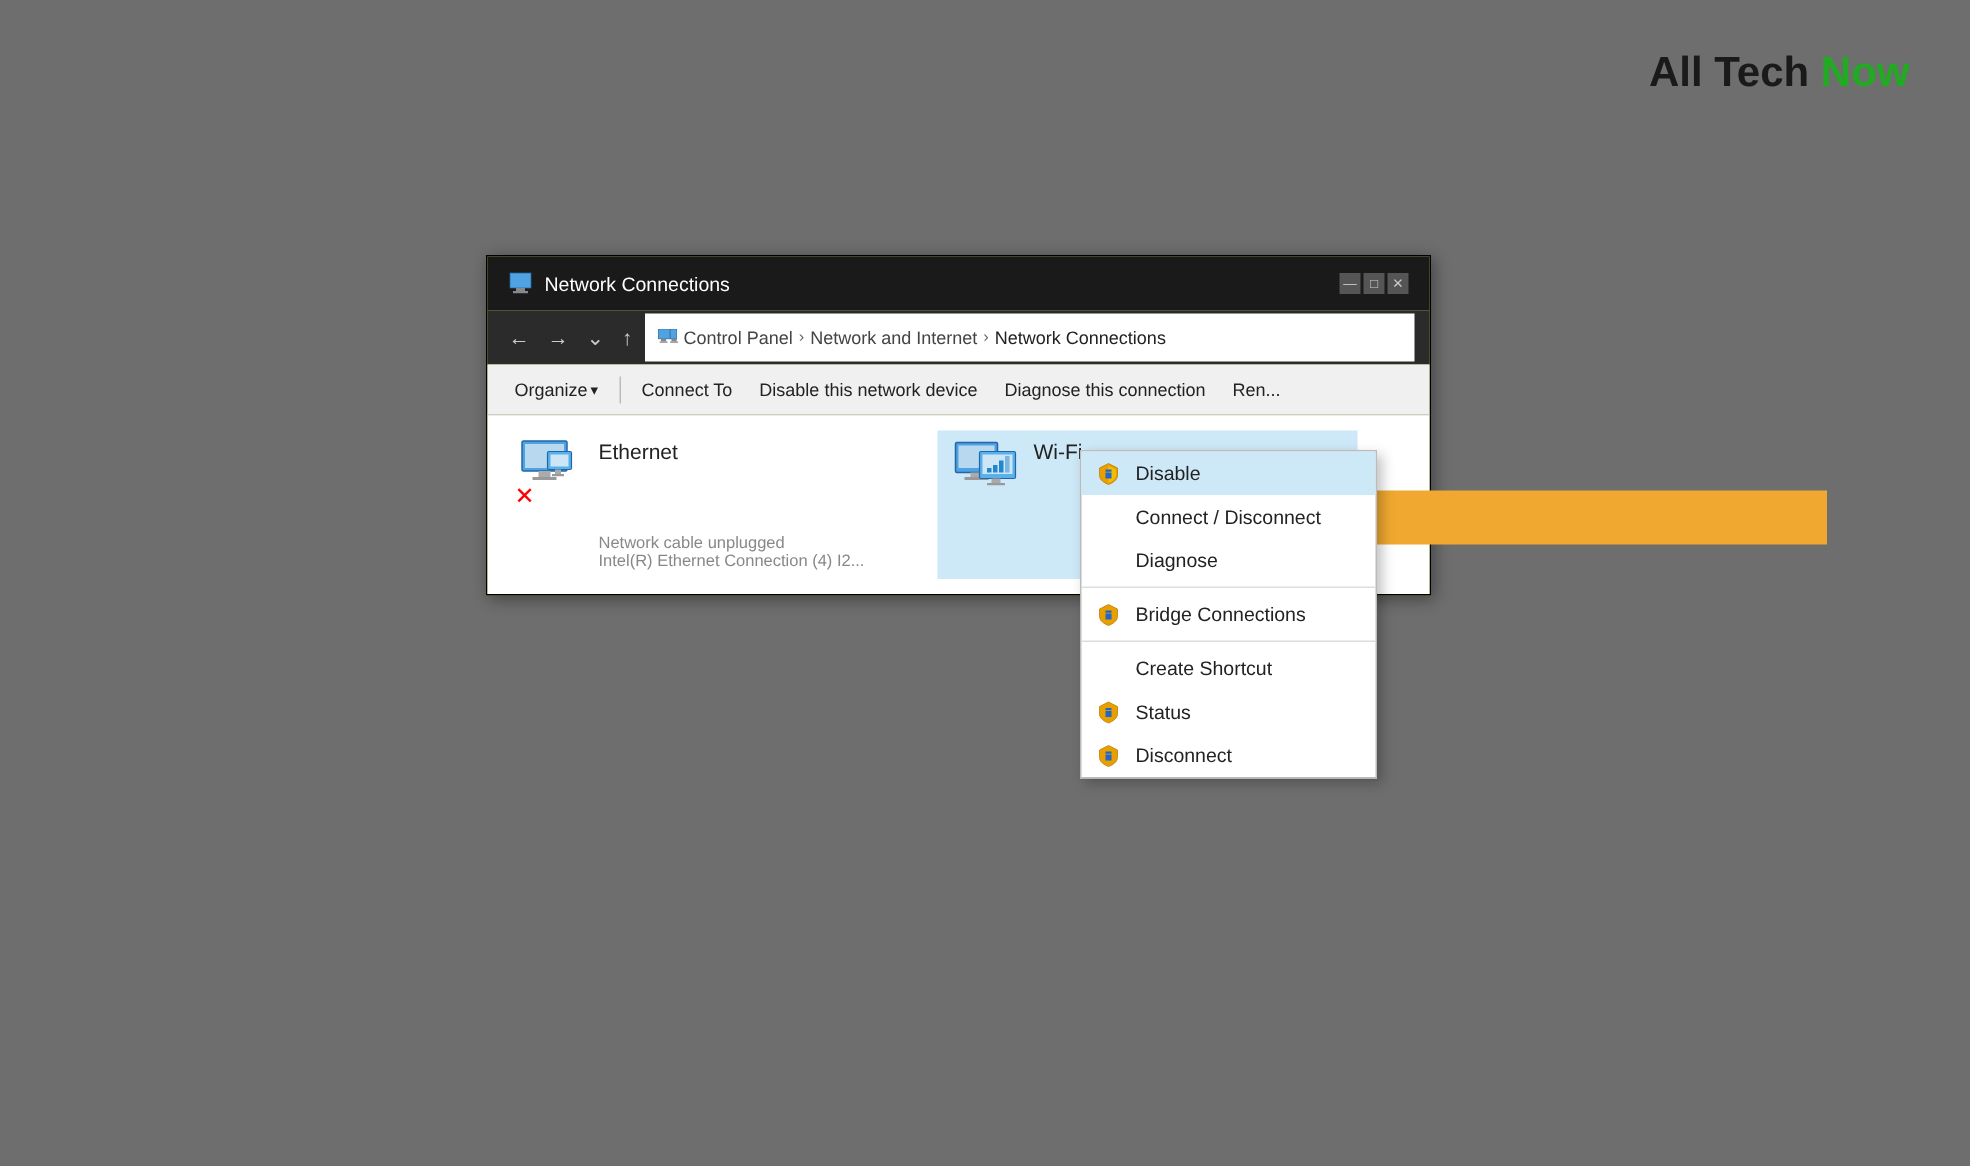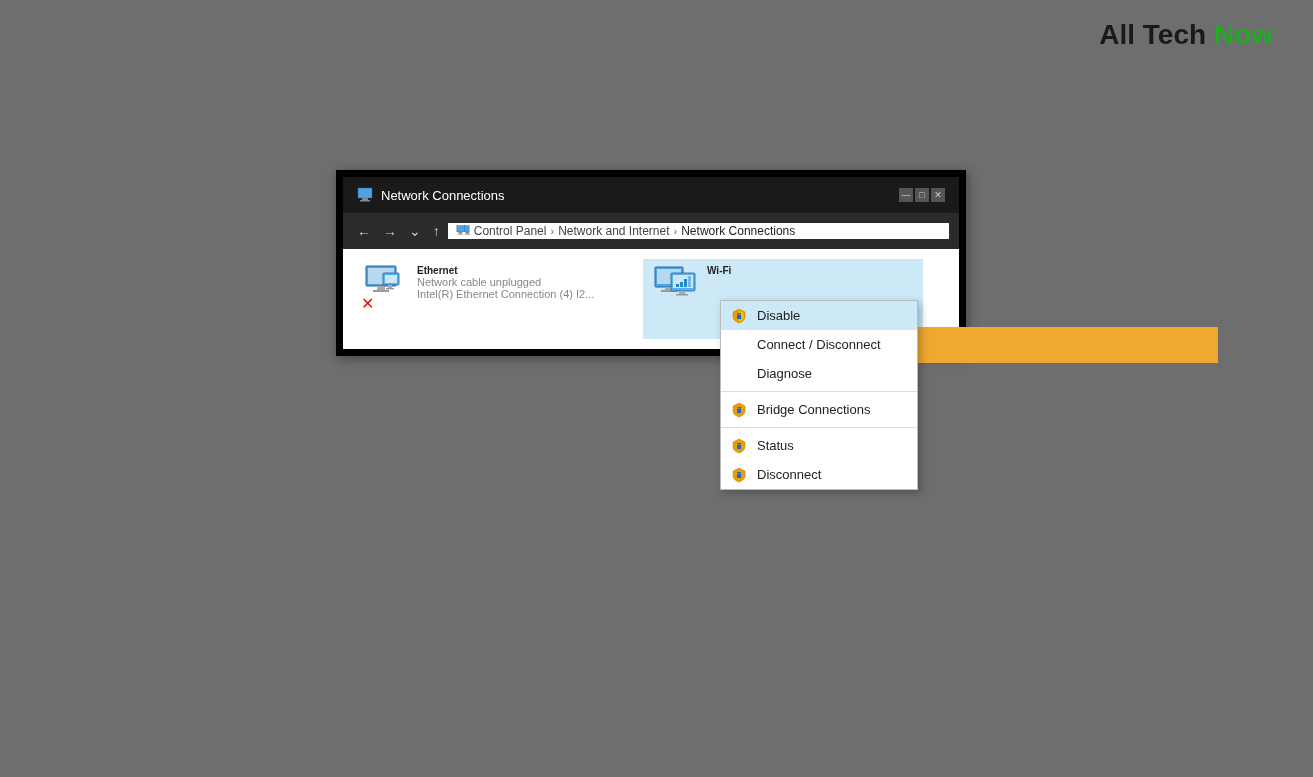--- a/index.html
+++ b/index.html
@@ -8,38 +8,38 @@
       height: 777px;
       background-color: #6e6e6e;
       font-family: 'Segoe UI', Arial, sans-serif;
       position: relative;
       overflow: hidden;
     }
 
     
     .watermark {
       position: absolute;
-      top: 19px;
+      top: 32px;
       right: 40px;
       font-size: 28px;
       font-weight: 700;
       color: #1a1a1a;
     }
     .watermark-now {
       color: #22aa22;
     }
 
     
     .window {
       position: absolute;
       top: 170px;
-      left: 336px;
+      left: 324px;
       width: 630px;
       background: #bef264;
-      border: 7px solid #000000;
+      border: 1px solid #000000;
       box-shadow: 2px 2px 10px rgba(0,0,0,0.4);
     }
 
     
     .title-bar {
       background: #1a1a1a;
       color: #fff;
       padding: 10px 14px;
       display: flex;
       align-items: center;
@@ -71,21 +71,21 @@
       cursor: pointer;
       padding: 2px 4px;
       background: none;
       border: none;
       display: flex;
       align-items: center;
     }
     .address-path {
       background: #fff;
       flex: 1;
-      height: 16px;
+      height: 32px;
       display: flex;
       align-items: center;
       padding: 0 8px;
       font-size: 12px;
       color: #222;
       gap: 4px;
     }
     .path-icon {
       width: 14px;
       height: 14px;
@@ -155,27 +155,28 @@
       bottom: 0;
       left: 0;
       font-size: 16px;
       color: #cc0000;
     }
     .net-info {
       display: flex;
       flex-direction: column;
     }
     .net-name {
-      font-size: 10px;
-      font-weight: 700;
+      font-size: 14px;
+      font-weight: 400;
       color: #222;
     }
     .net-status {
       font-size: 11px;
       color: #888;
+      margin-top: 47px;
     }
     .net-adapter {
       font-size: 11px;
       color: #888;
     }
 
     
     .wifi-item {
       background: #cde8f7;
       display: flex;
@@ -317,20 +318,31 @@
         <rect x="10" y="11" width="6" height="1" fill="#888"></rect>
       </svg>
       <span style="color:#444;">Control Panel</span>
       <span class="path-separator">›</span>
       <span style="color:#444;">Network and Internet</span>
       <span class="path-separator">›</span>
       <span style="color:#222;">Network Connections</span>
     </div>
   </div>
 
+  <div class="toolbar">
+    <div class="toolbar-item toolbar-organize">
+      <span>Organize</span>
+      <span style="font-size:10px;">▾</span>
+    </div>
+    <div class="toolbar-separator"></div>
+    <div class="toolbar-item">Connect To</div>
+    <div class="toolbar-item">Disable this network device</div>
+    <div class="toolbar-item">Diagnose this connection</div>
+    <div class="toolbar-item">Ren...</div>
+  </div>
 
   <div class="content-area">
 
     <div class="network-item">
       <div class="net-icon">
         <svg width="40" height="36" viewBox="0 0 40 36">
 
           <rect x="5" y="1" width="30" height="20" rx="1" fill="#4fa3e0" stroke="#2266aa" stroke-width="1"></rect>
           <rect x="7" y="3" width="26" height="16" fill="#b8d8f0"></rect>
 
@@ -407,20 +419,23 @@
     <svg class="ctx-icon" viewBox="0 0 16 16">
       <path d="M8 1 L14 4 L14 9 C14 13 8 15 8 15 C8 15 2 13 2 9 L2 4 Z" fill="#e8a000" stroke="#c07800" stroke-width="0.5"></path>
       <rect x="6" y="5" width="4" height="1.5" fill="#2266cc"></rect>
       <rect x="6" y="7" width="4" height="4" fill="#2266cc"></rect>
     </svg>
     <span>Bridge Connections</span>
   </div>
 
   <div class="ctx-separator"></div>
 
+  <div class="ctx-item">
+    <span>Create Shortcut</span>
+  </div>
 
 
   <div class="ctx-item">
     <svg class="ctx-icon" viewBox="0 0 16 16">
       <path d="M8 1 L14 4 L14 9 C14 13 8 15 8 15 C8 15 2 13 2 9 L2 4 Z" fill="#e8a000" stroke="#c07800" stroke-width="0.5"></path>
       <rect x="6" y="5" width="4" height="1.5" fill="#2266cc"></rect>
       <rect x="6" y="7" width="4" height="4" fill="#2266cc"></rect>
     </svg>
     <span>Status</span>
   </div>

